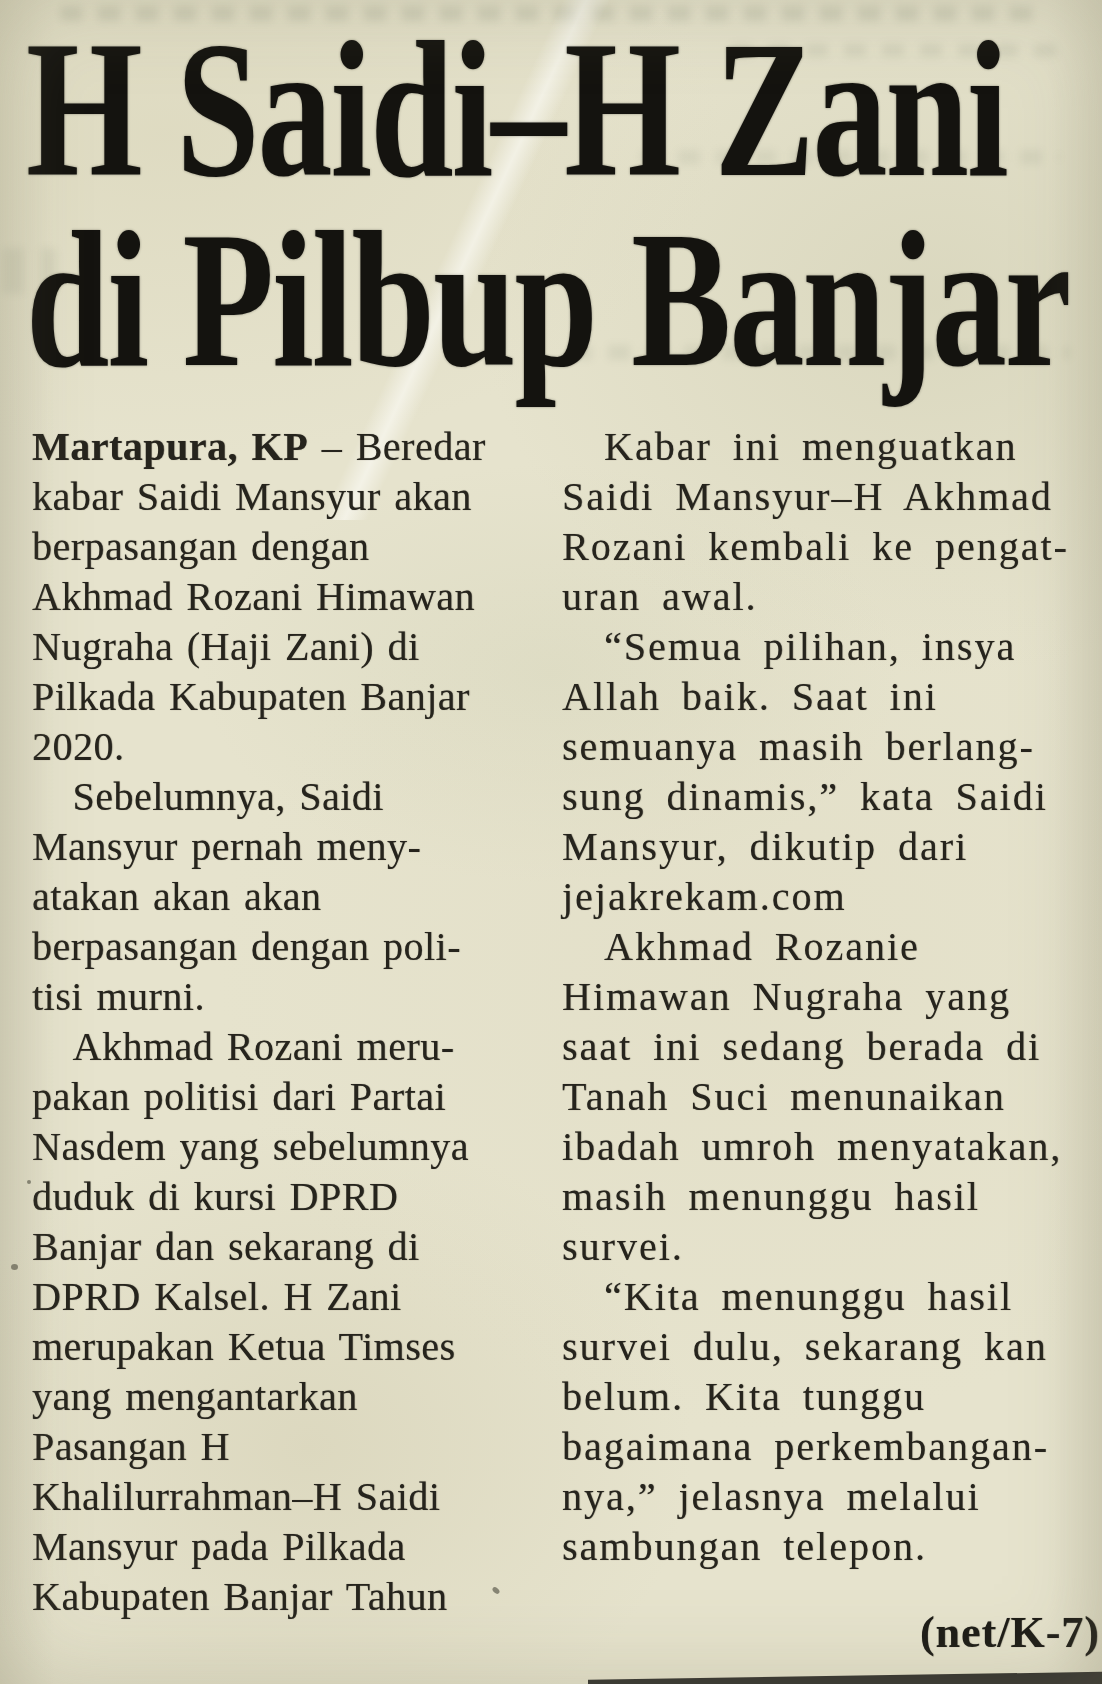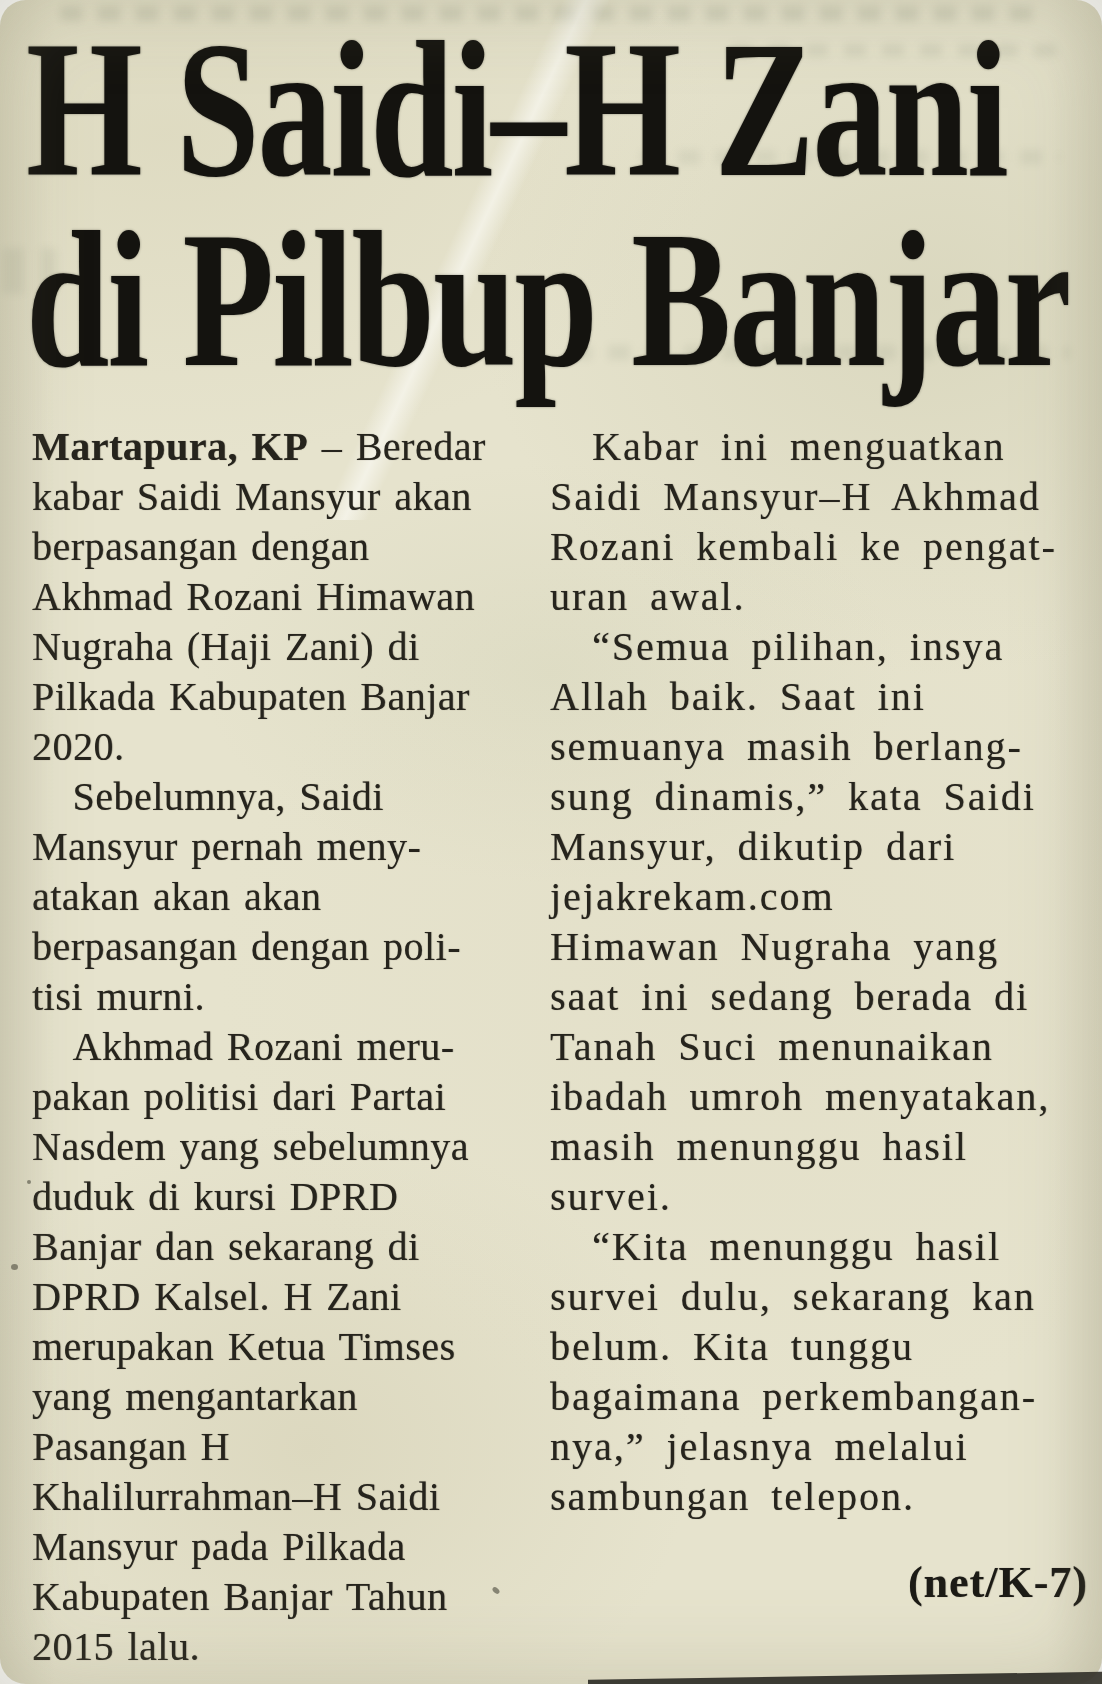--- a/index.html
+++ b/index.html
@@ -18,21 +18,20 @@
     height: 1684px;
     background-color: #e6e3cd;
     background-image:
       radial-gradient(900px 520px at 15% 8%,  rgba(216,212,184,0.55), rgba(216,212,184,0) 62%),
       radial-gradient(760px 620px at 85% 18%, rgba(206,204,176,0.50), rgba(206,204,176,0) 60%),
       radial-gradient(820px 700px at 68% 58%, rgba(224,220,196,0.50), rgba(224,220,196,0) 65%),
       radial-gradient(640px 540px at 28% 86%, rgba(208,203,174,0.45), rgba(208,203,174,0) 60%),
       radial-gradient(500px 300px at 50% 40%, rgba(198,200,170,0.25), rgba(198,200,170,0) 70%),
       linear-gradient(90deg, rgba(150,145,118,0.16), rgba(0,0,0,0) 5%, rgba(0,0,0,0) 95%, rgba(150,145,118,0.14));
     color: #24221b;
-    border-radius: 26px;
   }
   .paper::after {
     content: "";
     position: absolute;
     inset: 0;
     pointer-events: none;
     box-shadow: inset 0 0 90px rgba(130,125,95,0.30);
   }
   
   .ghost {
@@ -84,21 +83,21 @@
     letter-spacing: -2px;
     white-space: nowrap;
     color: #14130f;
     text-shadow: 0 0 2px rgba(25,24,18,0.45);
   }
 
   .columns {
     position: relative;
     display: flex;
     padding: 12px 14px 0 32px;
-    gap: 46px;
+    gap: 58px;
   }
   .col { flex: 0 0 auto; }
   .col-left  { width: 472px; }
   .col-right { width: 538px; }
   .article-line {
     font-size: 40px;
     line-height: 50px;
     white-space: nowrap;
     color: #26241d;
     text-shadow: 0.4px 0.4px 0.9px rgba(45,42,33,0.55);
@@ -169,36 +168,36 @@
           <div class="article-line">Nasdem yang sebelumnya</div>
           <div class="article-line">duduk di kursi DPRD</div>
           <div class="article-line">Banjar dan sekarang di</div>
           <div class="article-line">DPRD Kalsel. H Zani</div>
           <div class="article-line">merupakan Ketua Timses</div>
           <div class="article-line">yang mengantarkan</div>
           <div class="article-line">Pasangan H</div>
           <div class="article-line">Khalilurrahman–H Saidi</div>
           <div class="article-line">Mansyur pada Pilkada</div>
           <div class="article-line">Kabupaten Banjar Tahun</div>
-          <div class="article-line">2015 lalu.</div>
         </div>
     </div>
 
     <div class="col col-right">
       <div>
           <div class="article-line"> Kabar ini menguatkan</div>
           <div class="article-line">Saidi Mansyur–H Akhmad</div>
           <div class="article-line">Rozani kembali ke pengat-</div>
           <div class="article-line">uran awal.</div>
           <div class="article-line"> “Semua pilihan, insya</div>
           <div class="article-line">Allah baik. Saat ini</div>
           <div class="article-line">semuanya masih berlang-</div>
           <div class="article-line">sung dinamis,” kata Saidi</div>
           <div class="article-line">Mansyur, dikutip dari</div>
           <div class="article-line">jejakrekam.com</div>
+          <div class="article-line"> Akhmad Rozanie</div>
           <div class="article-line">Himawan Nugraha yang</div>
           <div class="article-line">saat ini sedang berada di</div>
           <div class="article-line">Tanah Suci menunaikan</div>
           <div class="article-line">ibadah umroh menyatakan,</div>
           <div class="article-line">masih menunggu hasil</div>
           <div class="article-line">survei.</div>
           <div class="article-line"> “Kita menunggu hasil</div>
           <div class="article-line">survei dulu, sekarang kan</div>
           <div class="article-line">belum. Kita tunggu</div>
           <div class="article-line">bagaimana perkembangan-</div>

